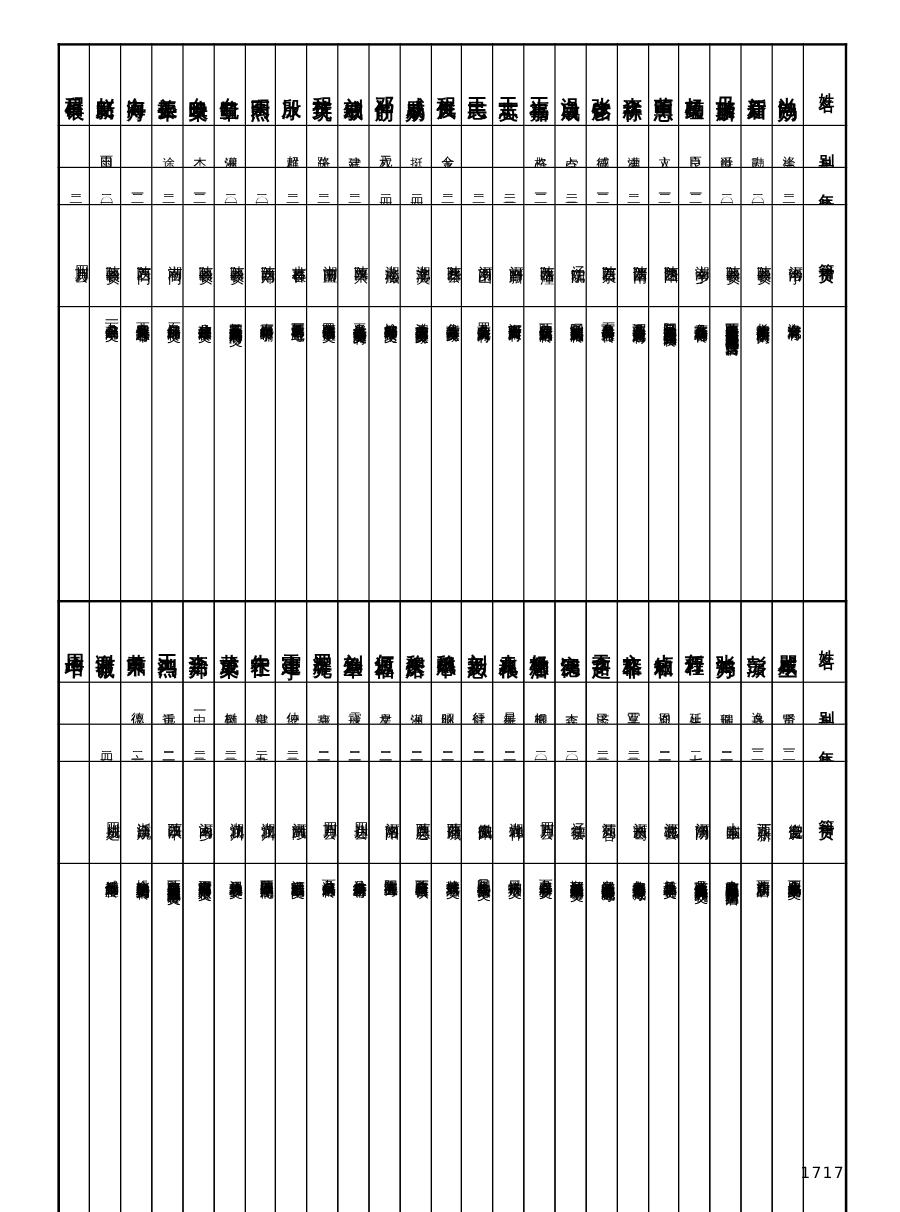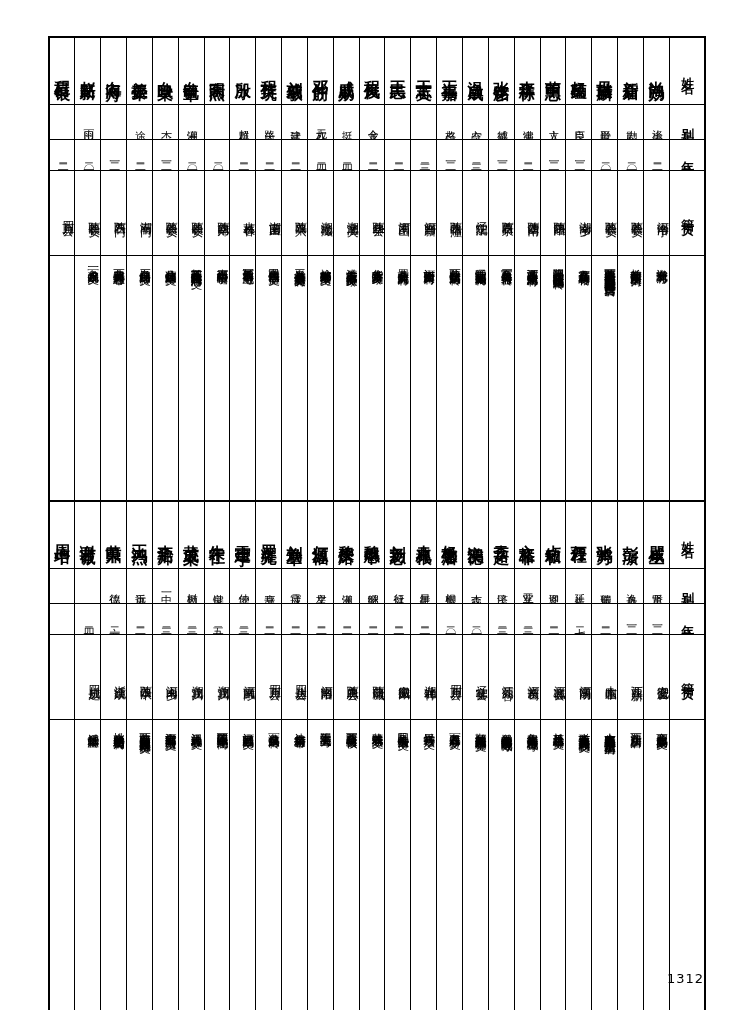--- a/index.html
+++ b/index.html
@@ -914,14 +914,14 @@
               <div class="cell-inner">合肥西北乡岗集邮局交</div>
             </td>
             <td class="label-col label-addr">
               <div class="cell-inner">永久通讯处</div>
             </td>
           </tr>
         </tbody>
     </table>
   </div>
 
-  <div class="page-number">1312</div>
+  <div class="page-number">1717</div>
 </div>
 
 </body></html>

